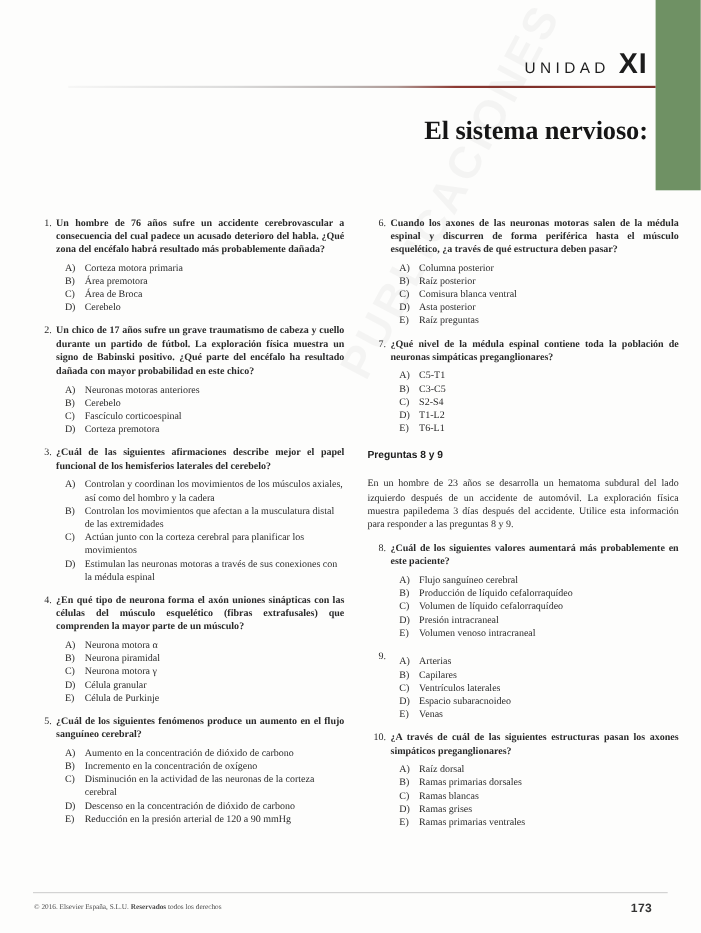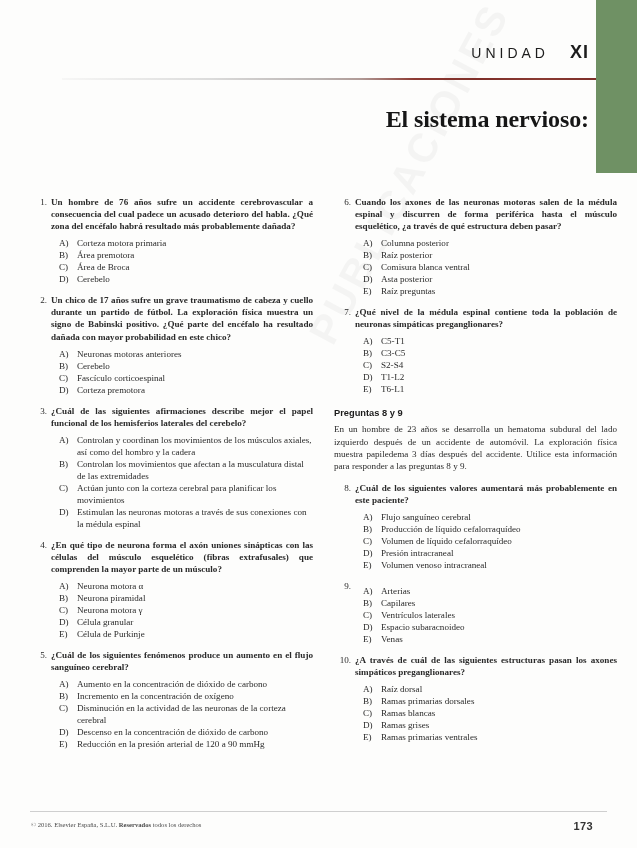--- a/index.html
+++ b/index.html
@@ -41,24 +41,24 @@
     text-align: right;
     font-family: "Liberation Sans", sans-serif;
     color: #1d1d1d;
   }
   .unit-word {
     font-size: 14px;
     letter-spacing: 4.0px;
     font-weight: 400;
   }
   .unit-number {
-    font-size: 18px;
+    font-size: 26px;
     font-weight: 700;
     letter-spacing: 1px;
-    margin-left: 21px;
+    margin-left: 8px;
   }
 
   .header-rule {
     position: absolute;
     top: 78px;
     left: 62px;
     right: 41px;
     height: 2.4px;
     background: linear-gradient(to right,
         rgba(210,210,210,0.15) 0%,
@@ -147,21 +147,21 @@
 
   
   .vignette {
     margin: 12px 0 10px 0;
   }
   .vignette-title {
     font-family: "Liberation Sans", sans-serif;
     font-size: 9.3px;
     font-weight: 700;
     color: #1c1c1c;
-    margin: 0 0 4px 0;
+    margin: 0 0 14px 0;
     line-height: 12px;
   }
   .vignette-text {
     font-size: 9.1px;
     line-height: 12.1px;
     text-align: justify;
     margin: 0;
     color: #2a2a2a;
   }
 

